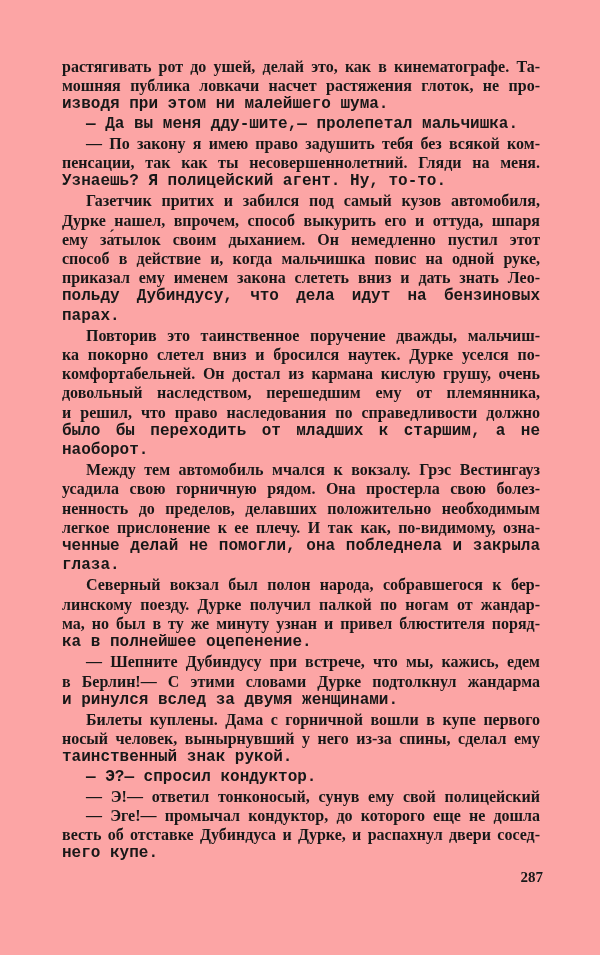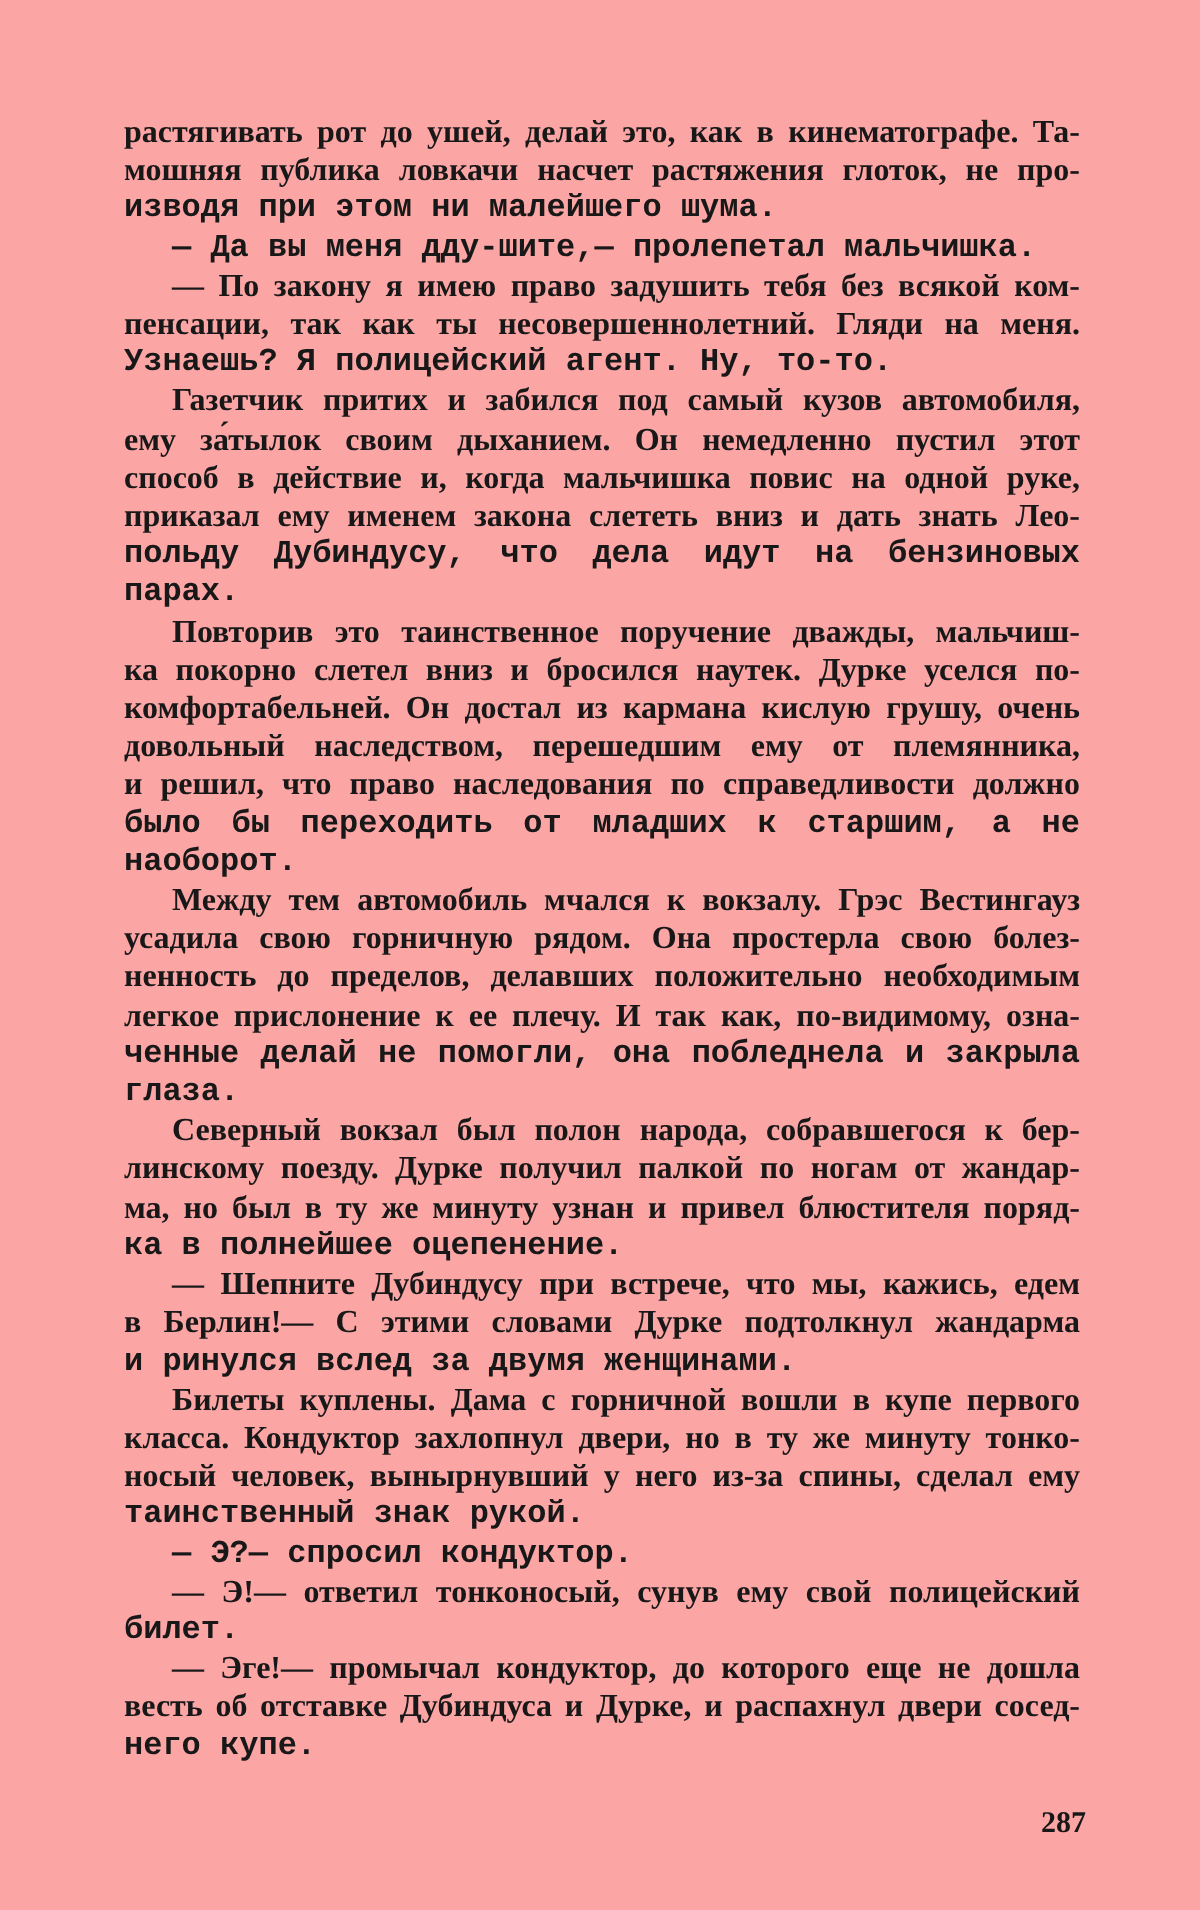--- a/index.html
+++ b/index.html
@@ -38,21 +38,20 @@
     text-indent: 24px;
   }
   .page-number {
     position: absolute;
     top: 869px;
     right: 57px;
     font-family: "Liberation Serif", "DejaVu Serif", serif;
     font-size: 15px;
     font-weight: 600;
     color: #181818;
-    margin-top: 35px;
   }
 </style>
 </head>
 <body>
 
 <div class="book-page">
   <div class="text-column">
       <div class="para">
         <div class="line">растягивать рот до ушей, делай это, как в кинематографе. Та-</div>
         <div class="line">мошняя публика ловкачи насчет растяжения глоток, не про-</div>
@@ -61,20 +60,21 @@
       <div class="para indent">
         <div class="line last">— Да вы меня дду-шите,— пролепетал мальчишка.</div>
       </div>
       <div class="para indent">
         <div class="line">— По закону я имею право задушить тебя без всякой ком-</div>
         <div class="line">пенсации, так как ты несовершеннолетний. Гляди на меня.</div>
         <div class="line last">Узнаешь? Я полицейский агент. Ну, то-то.</div>
       </div>
       <div class="para indent">
         <div class="line">Газетчик притих и забился под самый кузов автомобиля,</div>
+        <div class="line">Дурке нашел, впрочем, способ выкурить его и оттуда, шпаря</div>
         <div class="line">ему за́тылок своим дыханием. Он немедленно пустил этот</div>
         <div class="line">способ в действие и, когда мальчишка повис на одной руке,</div>
         <div class="line">приказал ему именем закона слететь вниз и дать знать Лео-</div>
         <div class="line last">польду Дубиндусу, что дела идут на бензиновых парах.</div>
       </div>
       <div class="para indent">
         <div class="line">Повторив это таинственное поручение дважды, мальчиш-</div>
         <div class="line">ка покорно слетел вниз и бросился наутек. Дурке уселся по-</div>
         <div class="line">комфортабельней. Он достал из кармана кислую грушу, очень</div>
         <div class="line">довольный наследством, перешедшим ему от племянника,</div>
@@ -94,30 +94,28 @@
         <div class="line">ма, но был в ту же минуту узнан и привел блюстителя поряд-</div>
         <div class="line last">ка в полнейшее оцепенение.</div>
       </div>
       <div class="para indent">
         <div class="line">— Шепните Дубиндусу при встрече, что мы, кажись, едем</div>
         <div class="line">в Берлин!— С этими словами Дурке подтолкнул жандарма</div>
         <div class="line last">и ринулся вслед за двумя женщинами.</div>
       </div>
       <div class="para indent">
         <div class="line">Билеты куплены. Дама с горничной вошли в купе первого</div>
-        <div class="line">класса. Кондуктор захлопнул двери, но в ту же минуту тонко-</div>
         <div class="line">носый человек, вынырнувший у него из-за спины, сделал ему</div>
         <div class="line last">таинственный знак рукой.</div>
       </div>
       <div class="para indent">
         <div class="line last">— Э?— спросил кондуктор.</div>
       </div>
       <div class="para indent">
         <div class="line">— Э!— ответил тонконосый, сунув ему свой полицейский</div>
-        <div class="line last">билет.</div>
       </div>
       <div class="para indent">
         <div class="line">— Эге!— промычал кондуктор, до которого еще не дошла</div>
         <div class="line">весть об отставке Дубиндуса и Дурке, и распахнул двери сосед-</div>
         <div class="line last">него купе.</div>
       </div>
     </div>
   <div class="page-number">287</div>
 </div>
 

